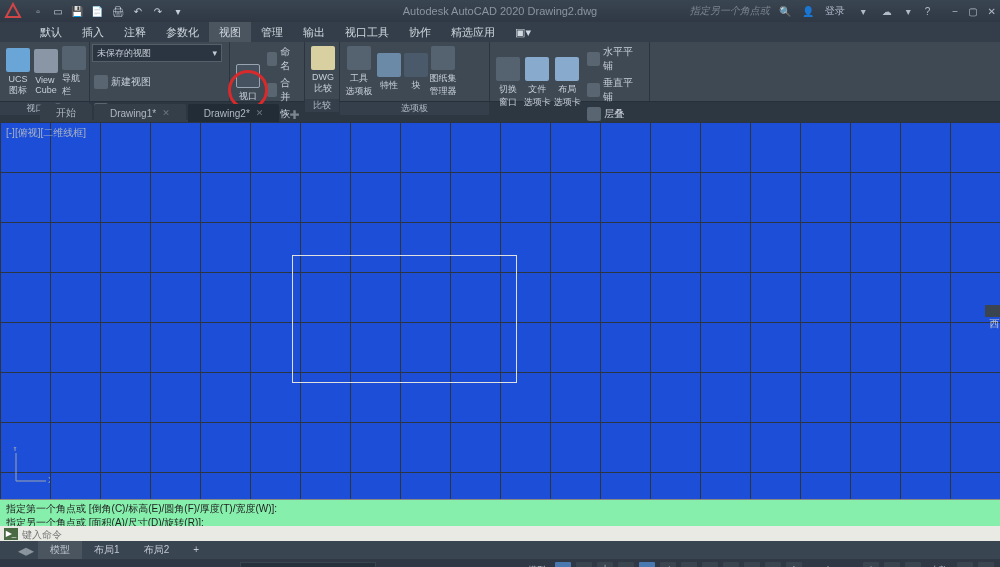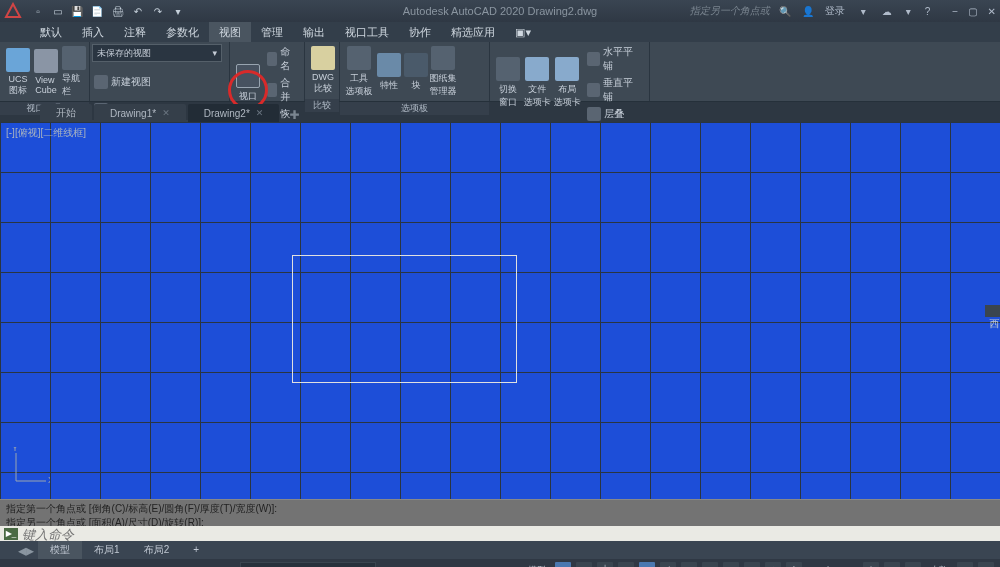--- a/index.html
+++ b/index.html
@@ -41,24 +41,24 @@
 .viewport { height: 377px; background: #1d4ed8; position: relative; }
 .grid-bg { position: absolute; inset: 0; background-image: 
   linear-gradient(#2a3541 1px, transparent 1px),
   linear-gradient(90deg, #2a3541 1px, transparent 1px);
   background-size: 50px 50px; }
 .vp-label { position: absolute; top: 4px; left: 6px; font-size: 10px; color: #aab4c0; }
 .rect-obj { position: absolute; border: 1px solid #e0e0e0; }
 .ucs-icon { position: absolute; bottom: 8px; left: 10px; }
 .side-label { position: absolute; right: -3px; top: 50%; transform: translateY(-50%); background: #3a4550; padding: 6px 2px; font-size: 10px; color: #c0c8d2; writing-mode: vertical-lr; }
 
-.cmdline { height: 42px; background: #737373; border-top: 1px solid #888; font-size: 10px; color: #222; }
+.cmdline { height: 42px; background: #86efac; border-top: 1px solid #888; font-size: 10px; color: #222; }
 .cmd-text { padding: 2px 6px; height: 26px; overflow: hidden; }
 .cmd-input { display: flex; align-items: center; padding: 0 4px; height: 16px; background: #eaeae4; }
-.cmd-input input { border: none; background: transparent; flex: 1; font-size: 13px; font-style: italic; color: #888; outline: none; }
+.cmd-input input { border: none; background: transparent; flex: 1; font-size: 10px; color: #888; outline: none; }
 
 .model-tabs { height: 18px; background: #3a4552; display: flex; align-items: center; padding-left: 18px; gap: 0; }
 .mt { padding: 0 12px; font-size: 10px; color: #c0c8d2; height: 18px; line-height: 18px; }
 .mt.active { background: #4a5560; }
 
 .statusbar { height: 22px; background: #2f3844; display: flex; align-items: center; position: relative; font-size: 9px; color: #b8c0ca; }
 .coords { position: absolute; left: 240px; background: #27313c; padding: 2px 8px; border: 1px solid #3a4550; }
 .status-btns { position: absolute; right: 6px; display: flex; align-items: center; gap: 5px; }
 .sb { width: 16px; height: 16px; background: #3a4550; border-radius: 1px; display:flex;align-items:center;justify-content:center;font-size:9px; }
 .sb.on { background: #4a78b0; }

